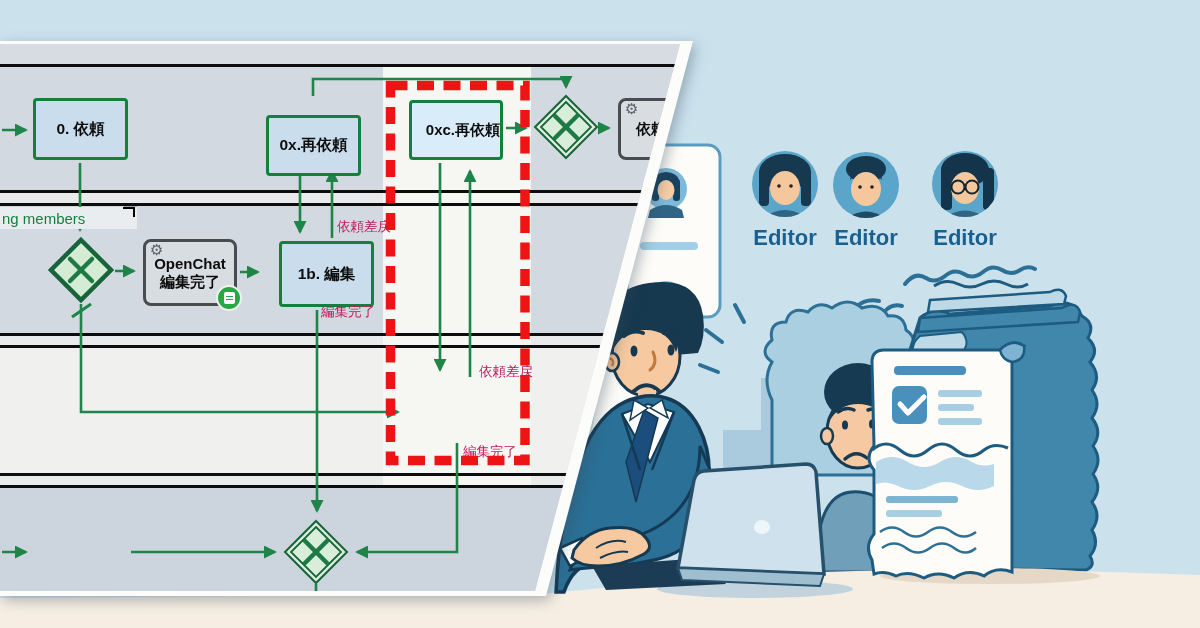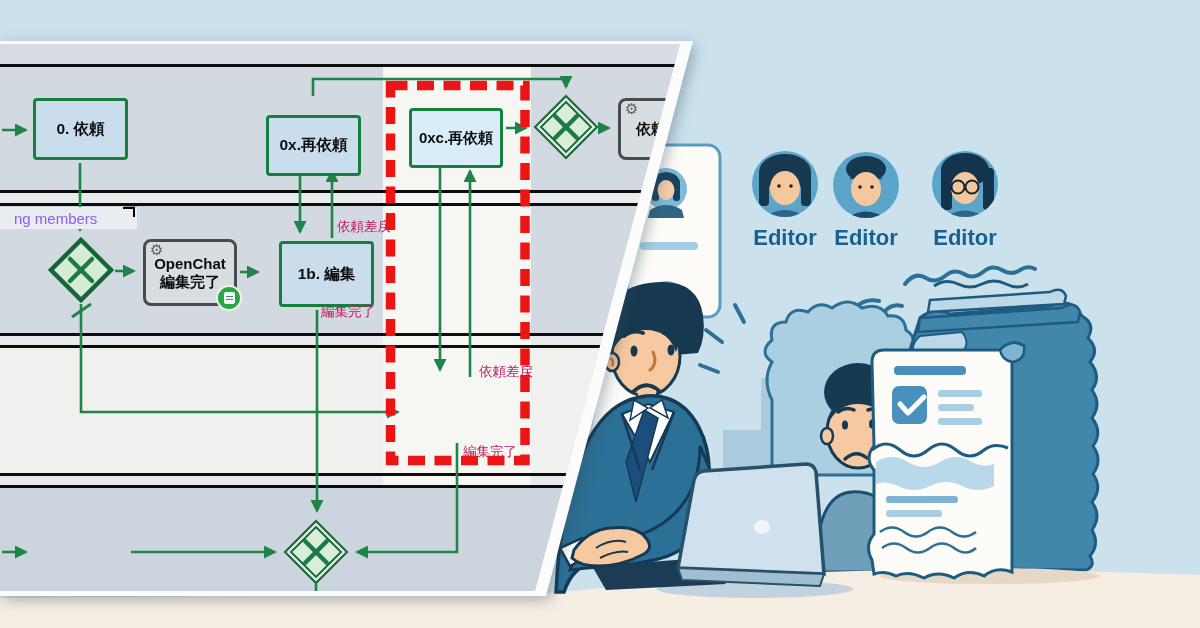--- a/index.html
+++ b/index.html
@@ -28,21 +28,21 @@
        font-weight:bold;font-size:15px;color:#0d0d0d;line-height:1.2;}
   .gear{position:absolute;top:-1px;left:4px;font-size:15px;color:#5a6065;font-weight:normal;}
   #oc-badge{position:absolute;right:-8px;bottom:-8px;width:22px;height:22px;border-radius:50%;
             background:#28a745;border:2px solid #eef3ee;display:flex;align-items:center;justify-content:center;}
   #oc-badge .glyph{width:11px;height:12px;background:#fff;border-radius:2px;
             display:flex;flex-direction:column;justify-content:center;gap:1.5px;align-items:center;}
   #oc-badge .glyph i{display:block;width:7px;height:1.5px;background:#28a745;}
 
   .flabel{position:absolute;z-index:25;font-size:13.5px;color:#be185d;white-space:nowrap;}
   #ng-chip{position:absolute;z-index:25;left:0;top:207px;width:137px;height:22px;background:#eaedf0;
-           font-size:15px;color:#8b5cf6;display:flex;align-items:center;padding-left:14px;box-sizing:border-box;}
+           font-size:15px;color:#15803d;display:flex;align-items:center;padding-left:2px;box-sizing:border-box;}
   #ng-chip .br-v{position:absolute;right:2px;top:0;width:2px;height:10px;background:#000;}
   #ng-chip .br-h{position:absolute;right:2px;top:0;width:12px;height:2px;background:#000;}
 </style>
 </head>
 <body>
 
 <div id="stage">
 
   <svg id="illu" width="1200" height="628" viewBox="0 0 1200 628">
     <defs>
@@ -297,21 +297,21 @@
 
       <path d="M124,208 H137 M135,208 V218" stroke="#000" stroke-width="2.5" fill="none"></path>
     </svg>
 
     <div class="task" style="left:33px;top:98px;width:89px;height:56px;">
       <span>0. 依頼</span>
     </div>
     <div class="task" style="left:266px;top:115px;width:89px;height:55px;">
       <span>0x.再依頼</span>
     </div>
-    <div class="task lite" style="left:409px;top:108px;width:88px;height:54px;font-size:15px;">
+    <div class="task lite" style="left:409px;top:100px;width:88px;height:54px;font-size:15px;justify-content:flex-end;">
       <span>0xc.再依頼</span>
     </div>
     <div class="task" style="left:266px;top:241px;width:89px;height:60px;margin-left:13px;">
       <span>1b. 編集</span>
     </div>
 
     <div class="svc" style="left:143px;top:239px;width:88px;height:61px;">
       <span class="gear">⚙</span>
       <span>OpenChat</span>
       <span>編集完了</span>

